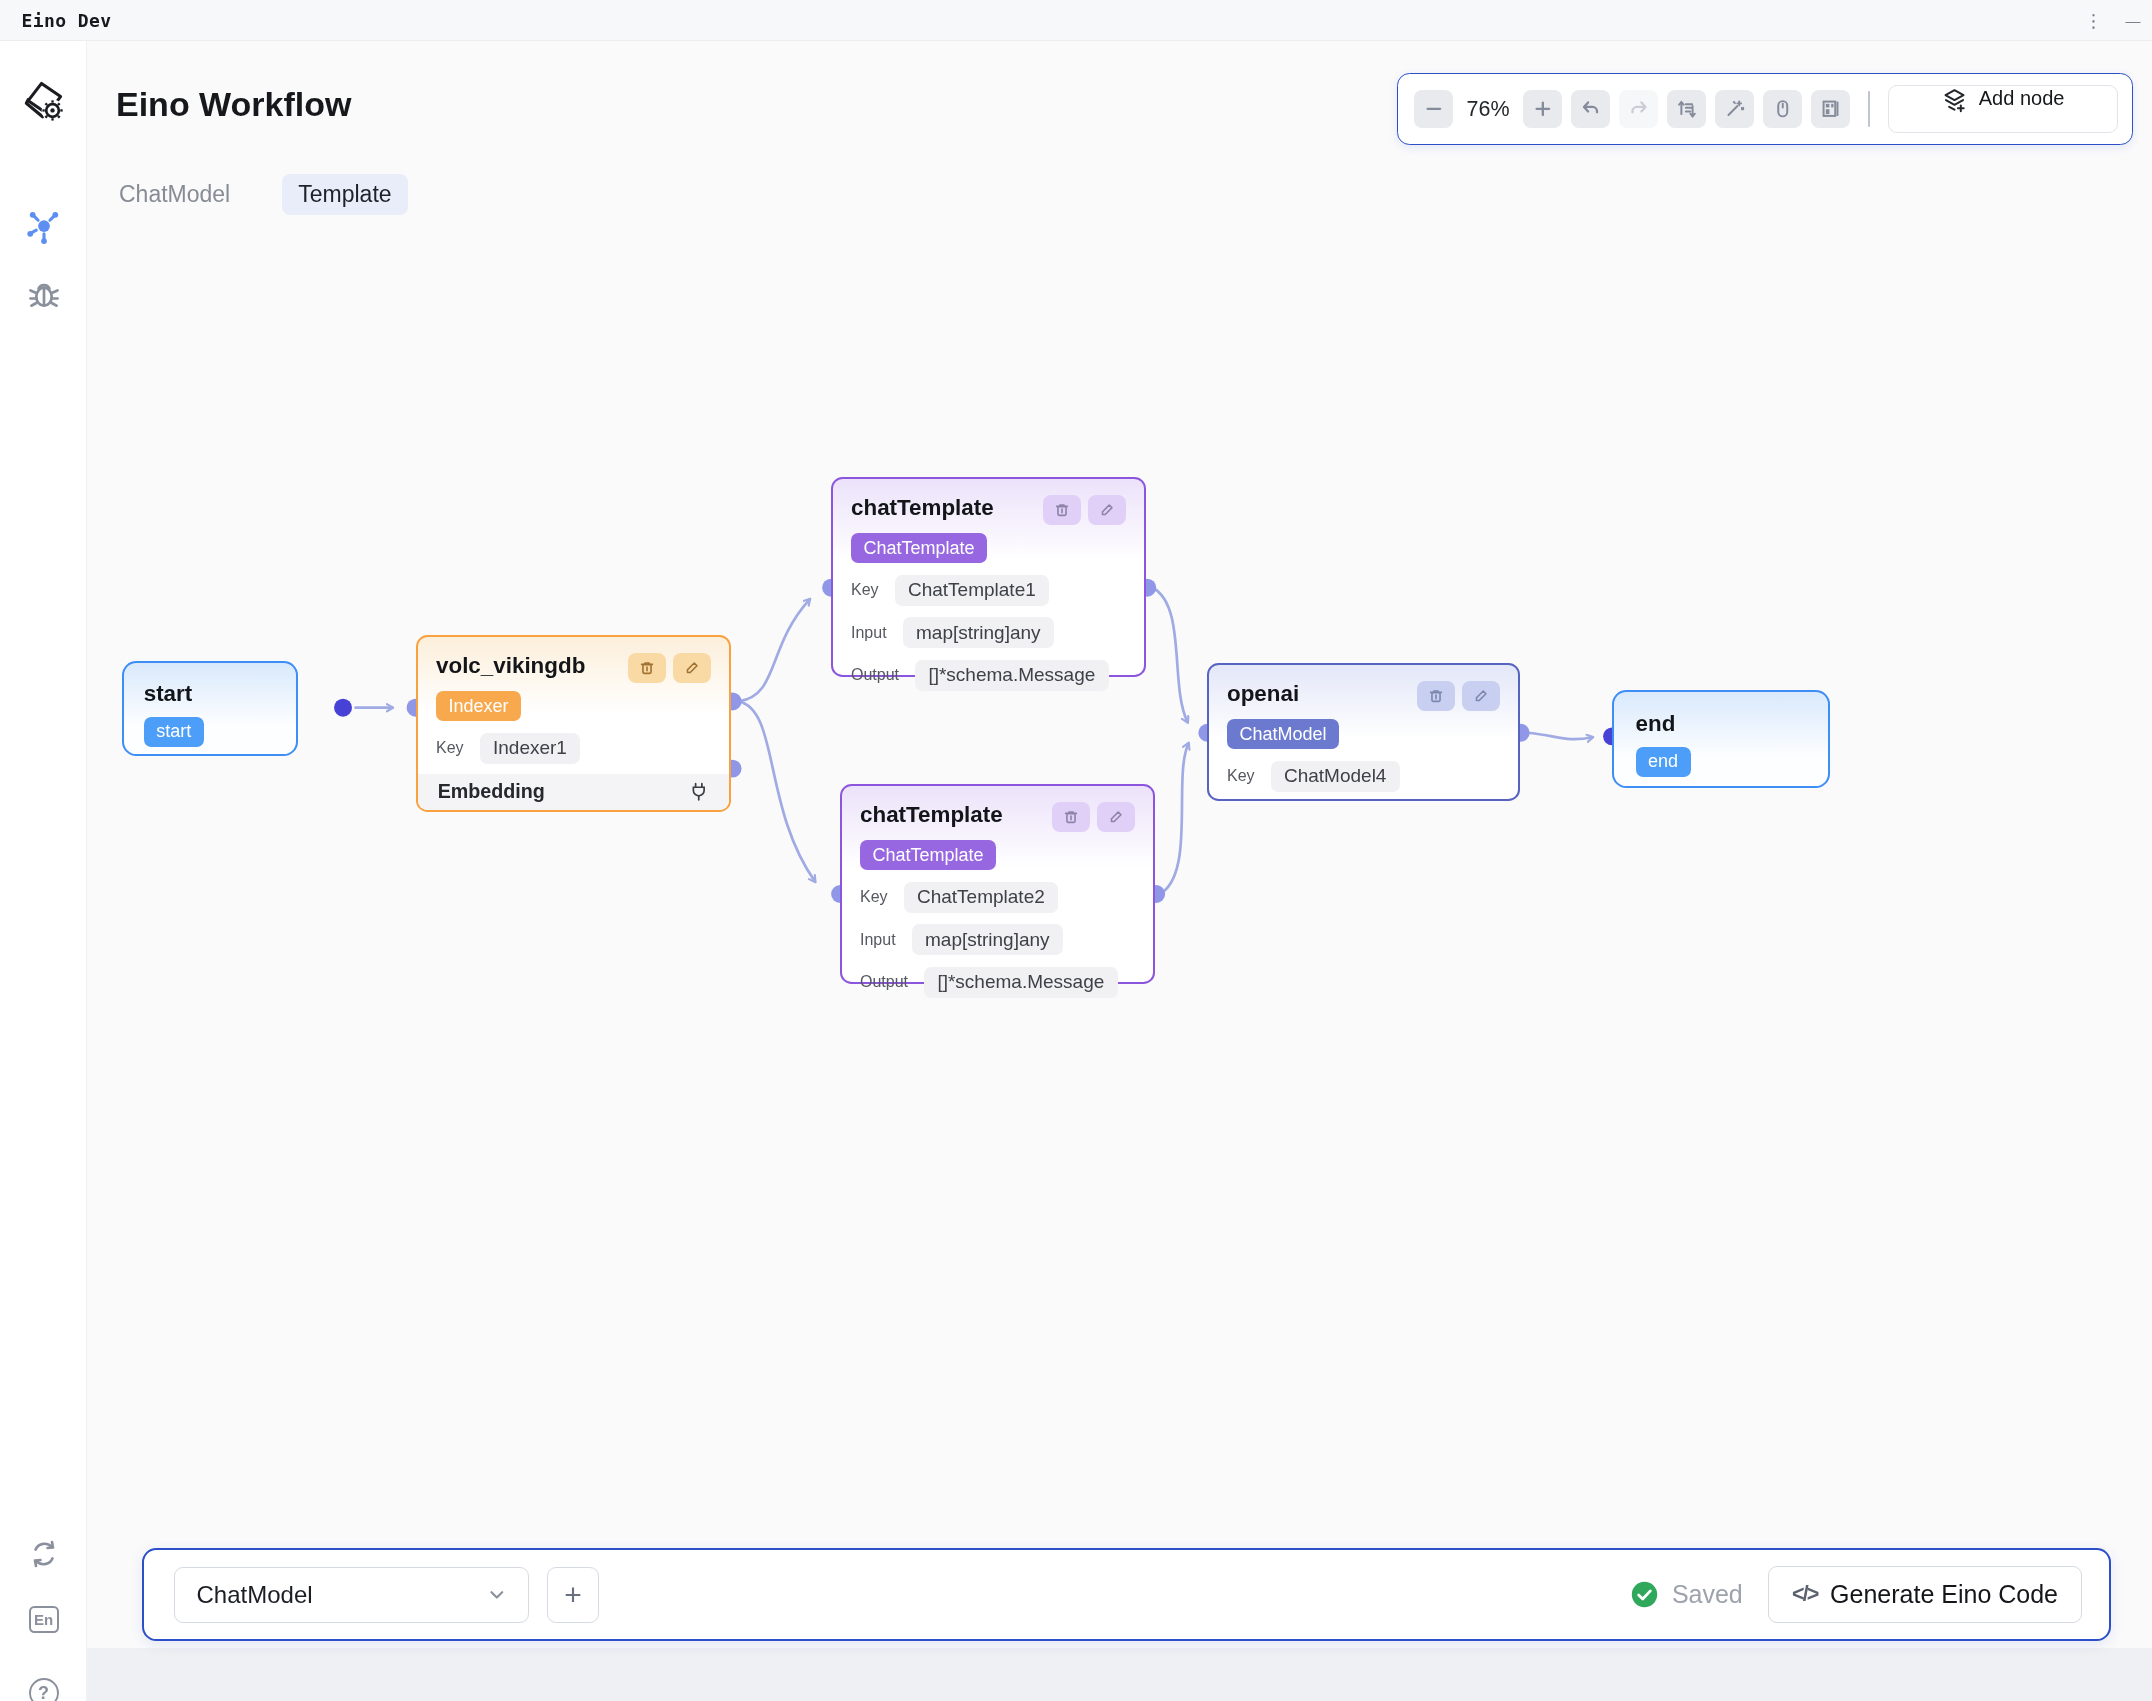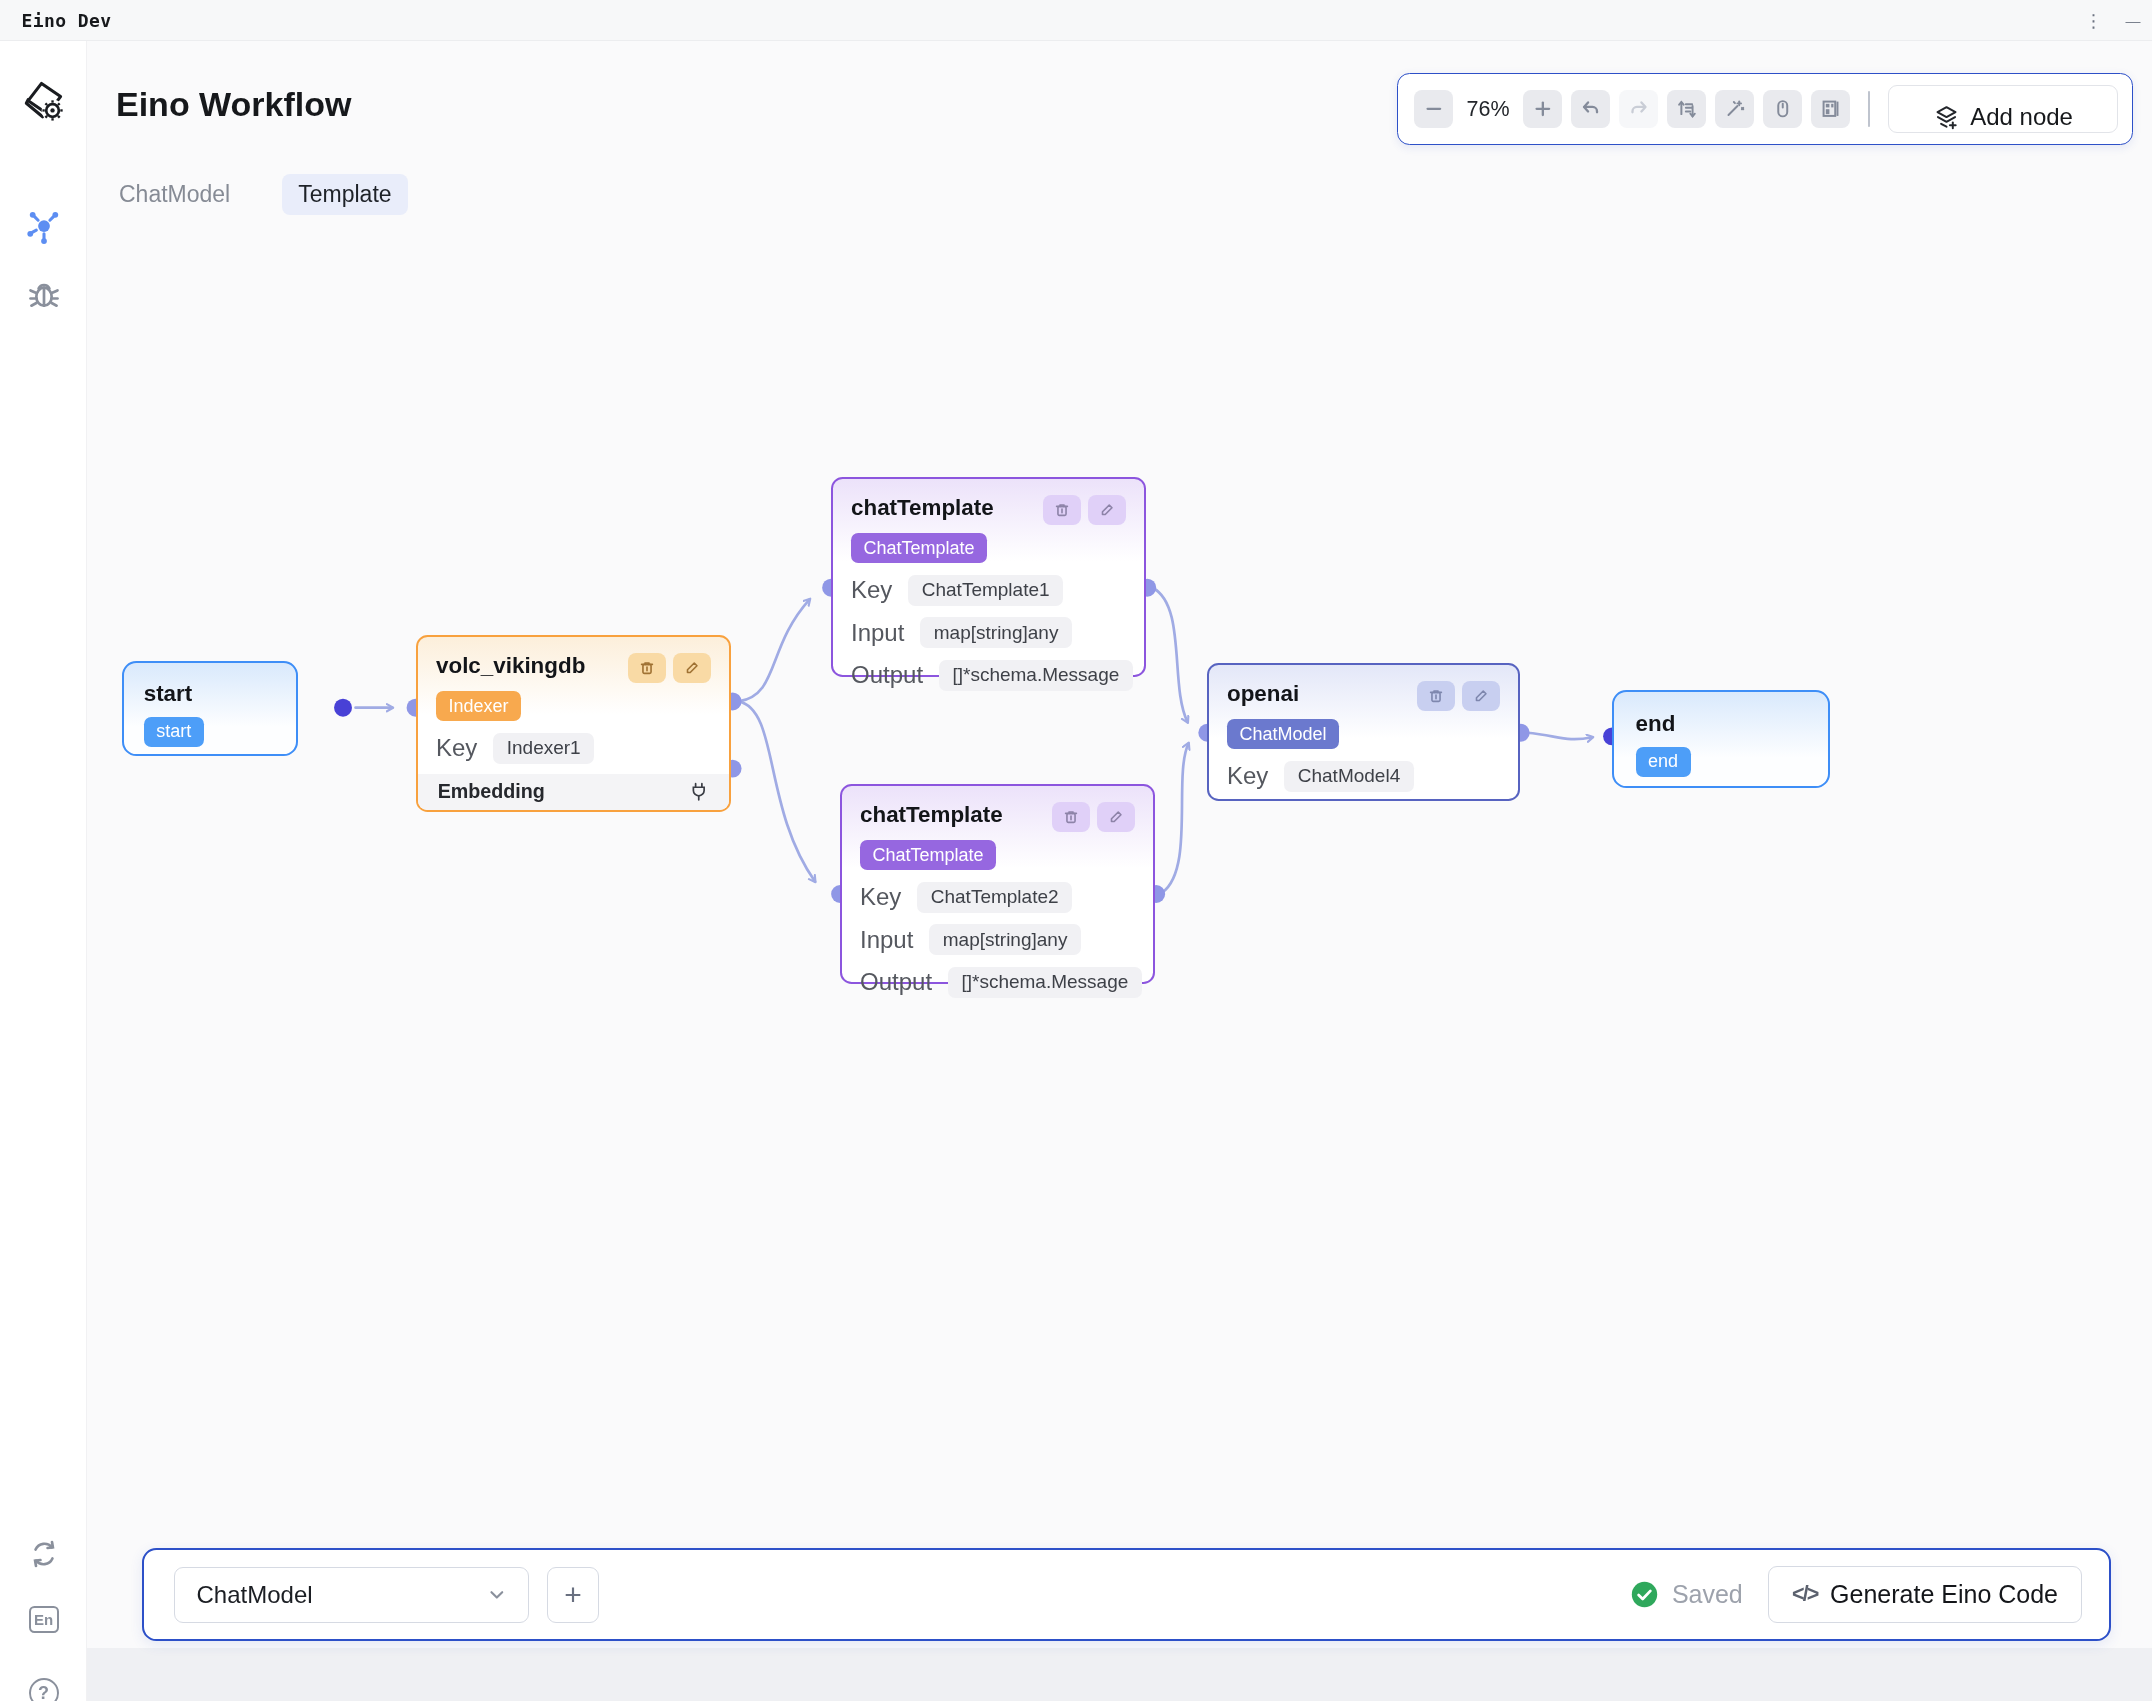--- a/index.html
+++ b/index.html
@@ -53,39 +53,39 @@
   .tb-btn{
     width:39px;height:38px;border-radius:8px;background:#E9EAEE;border:none;
     display:flex;align-items:center;justify-content:center;cursor:pointer;flex:0 0 auto;
   }
   .tb-btn svg{display:block;}
   .tb-btn.disabled{background:#F6F7F9;}
   .zoom-level{font-size:21.5px;color:#23262B;min-width:52px;text-align:center;}
   .tb-divider{width:1.8px;height:36px;background:#BFC4CE;margin:0 9px;border-radius:0.9px;}
   .add-node-btn{
     height:48px;flex:1;background:#FFFFFF;border:1.3px solid #E2E4E9;border-radius:9px;
-    display:flex;align-items:flex-end;justify-content:center;gap:10.7px;cursor:pointer;
-    font-size:24px;color:#16181B;font-family:inherit;
+    display:flex;align-items:flex-start;justify-content:center;gap:10.7px;cursor:pointer;
+    font-size:20px;color:#16181B;font-family:inherit;
   }
   
   .tabs{position:absolute;left:119px;top:174px;display:flex;align-items:center;gap:16px;}
   .tab{font-size:23px;padding:7.2px 16px;border-radius:8px;cursor:pointer;}
   .tab.inactive{color:#868B95;padding-left:0;}
   .tab.active{background:#E9EDFA;color:#1E2228;margin-left:20px;}
   
   .edges-layer{position:absolute;left:0;top:0;width:2153px;height:1702px;pointer-events:none;}
   
   .node{position:absolute;box-sizing:border-box;background:#fff;}
   .node-title-row{display:flex;align-items:flex-start;justify-content:space-between;}
   .node-title{font-size:22.4px;font-weight:bold;color:#131519;}
   .node-actions{display:flex;gap:7.2px;}
   .node-action{width:38px;height:30px;border:none;border-radius:8px;display:flex;align-items:center;justify-content:center;cursor:pointer;}
   .badge{display:inline-block;color:#fff;font-size:18px;padding:4.5px 12.5px;border-radius:7.2px;}
   .kv-row{display:flex;align-items:center;gap:16px;margin-top:11.6px;}
-  .kv-label{font-size:24px;color:#55585F;}
+  .kv-label{font-size:16px;color:#55585F;}
   .kv-chip{background:#F1F1F4;border-radius:7.2px;padding:4.5px 13.4px;font-size:19px;color:#3E4148;}
   .node-start{
     left:122px;top:661px;width:176px;height:95px;
     border:2.2px solid #3E8EF7;border-radius:14.3px;
     background:linear-gradient(180deg,#D9E9FC 0%,#FDFEFF 70%);
     padding:18px 19.7px;
   }
   .node-start .badge,.node-end .badge{background:#4D9EF8;}
   .node-start .badge{margin-top:9.9px;}
   .node-end{

